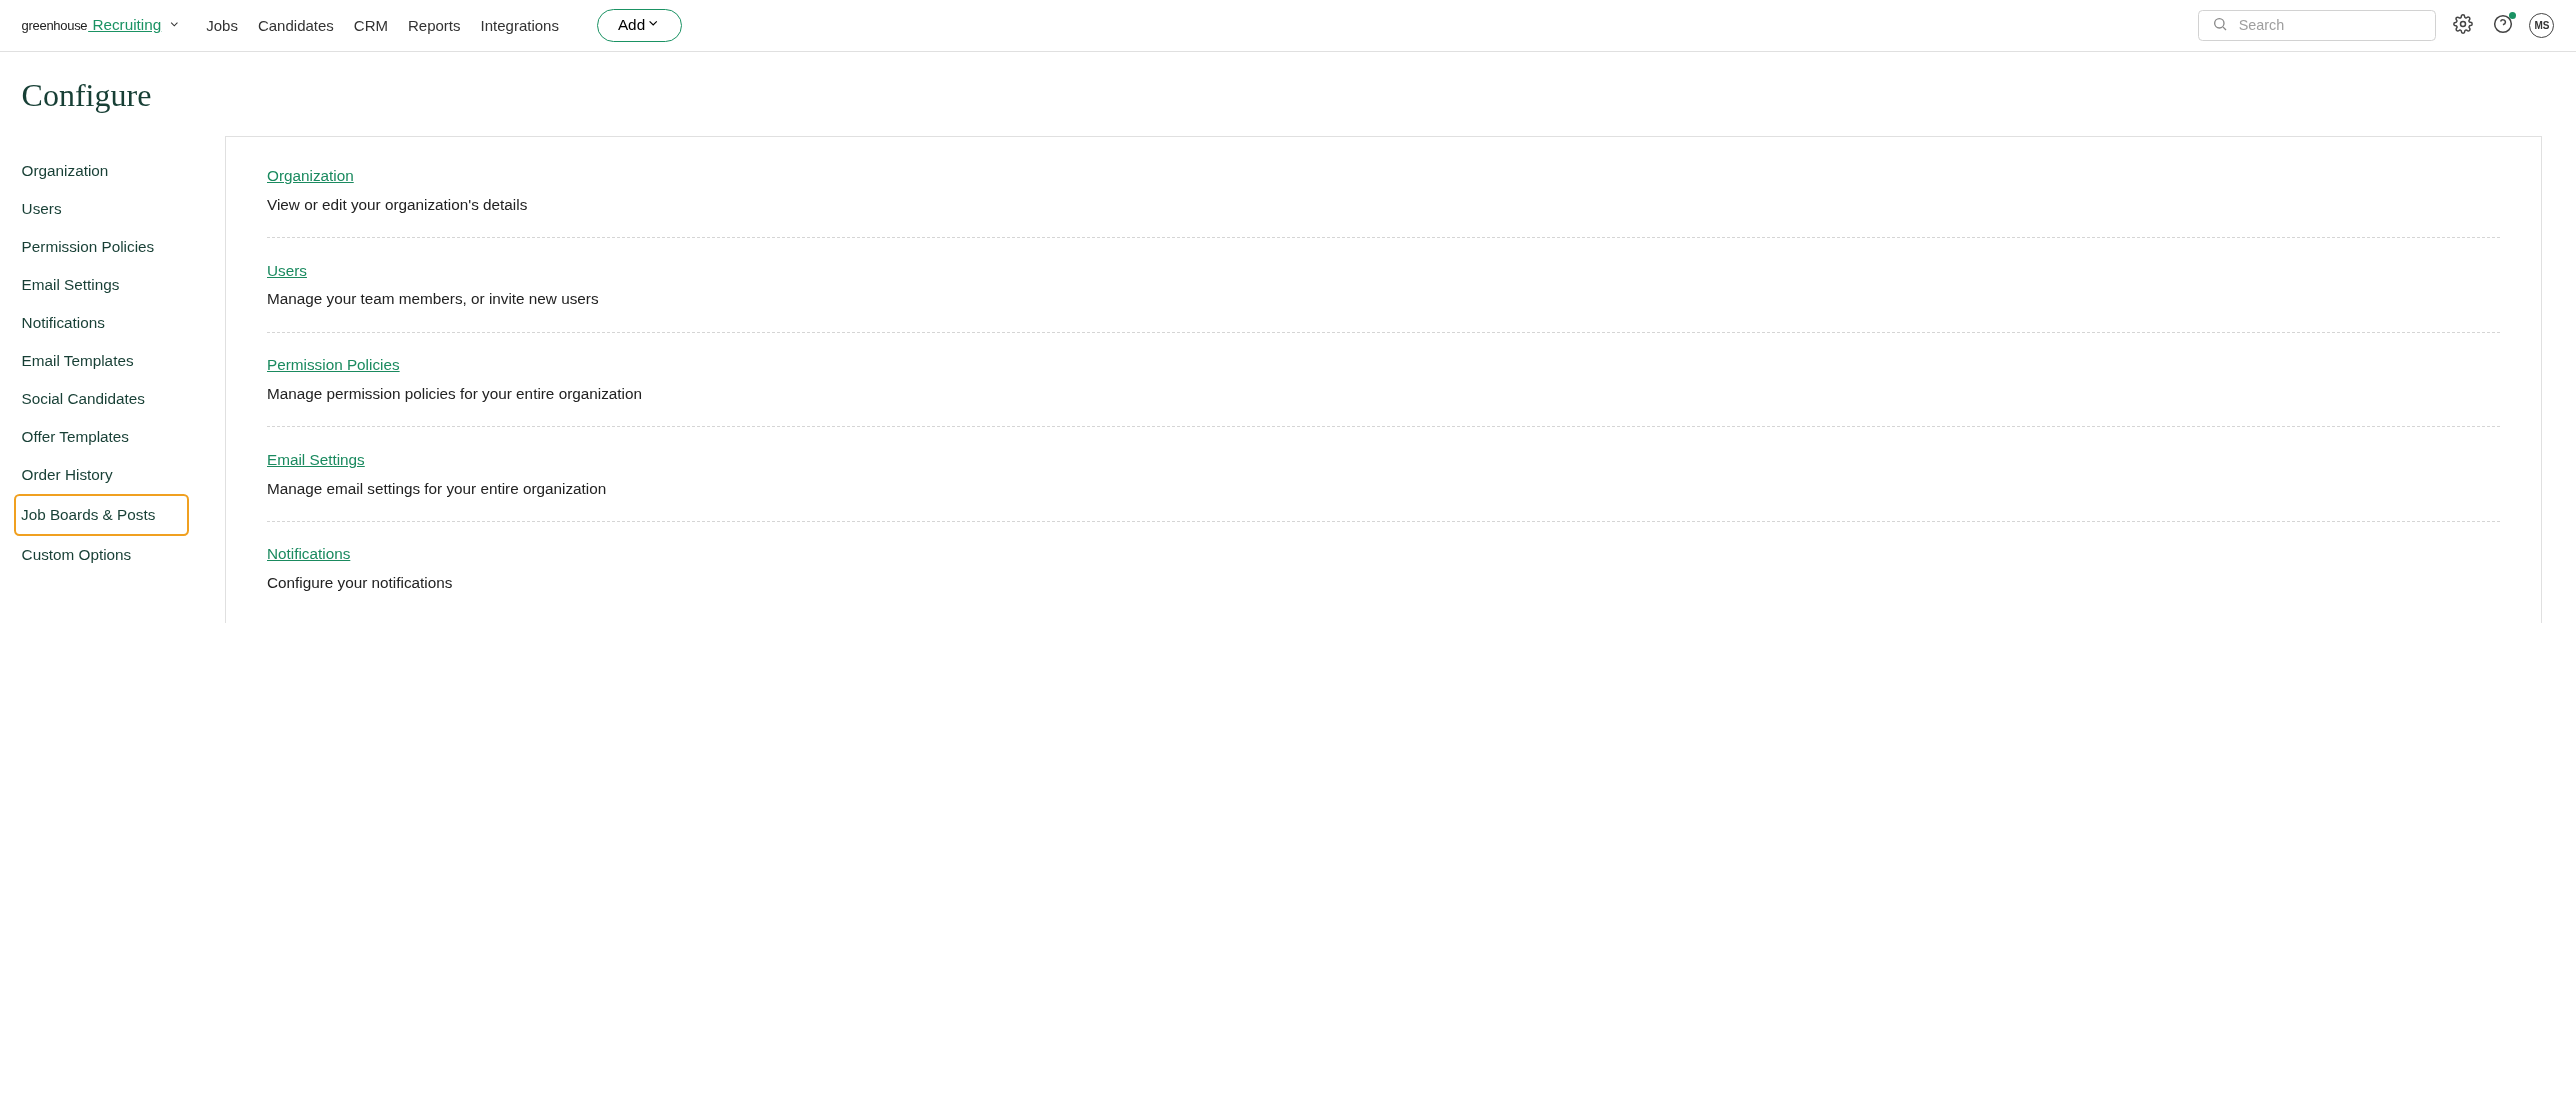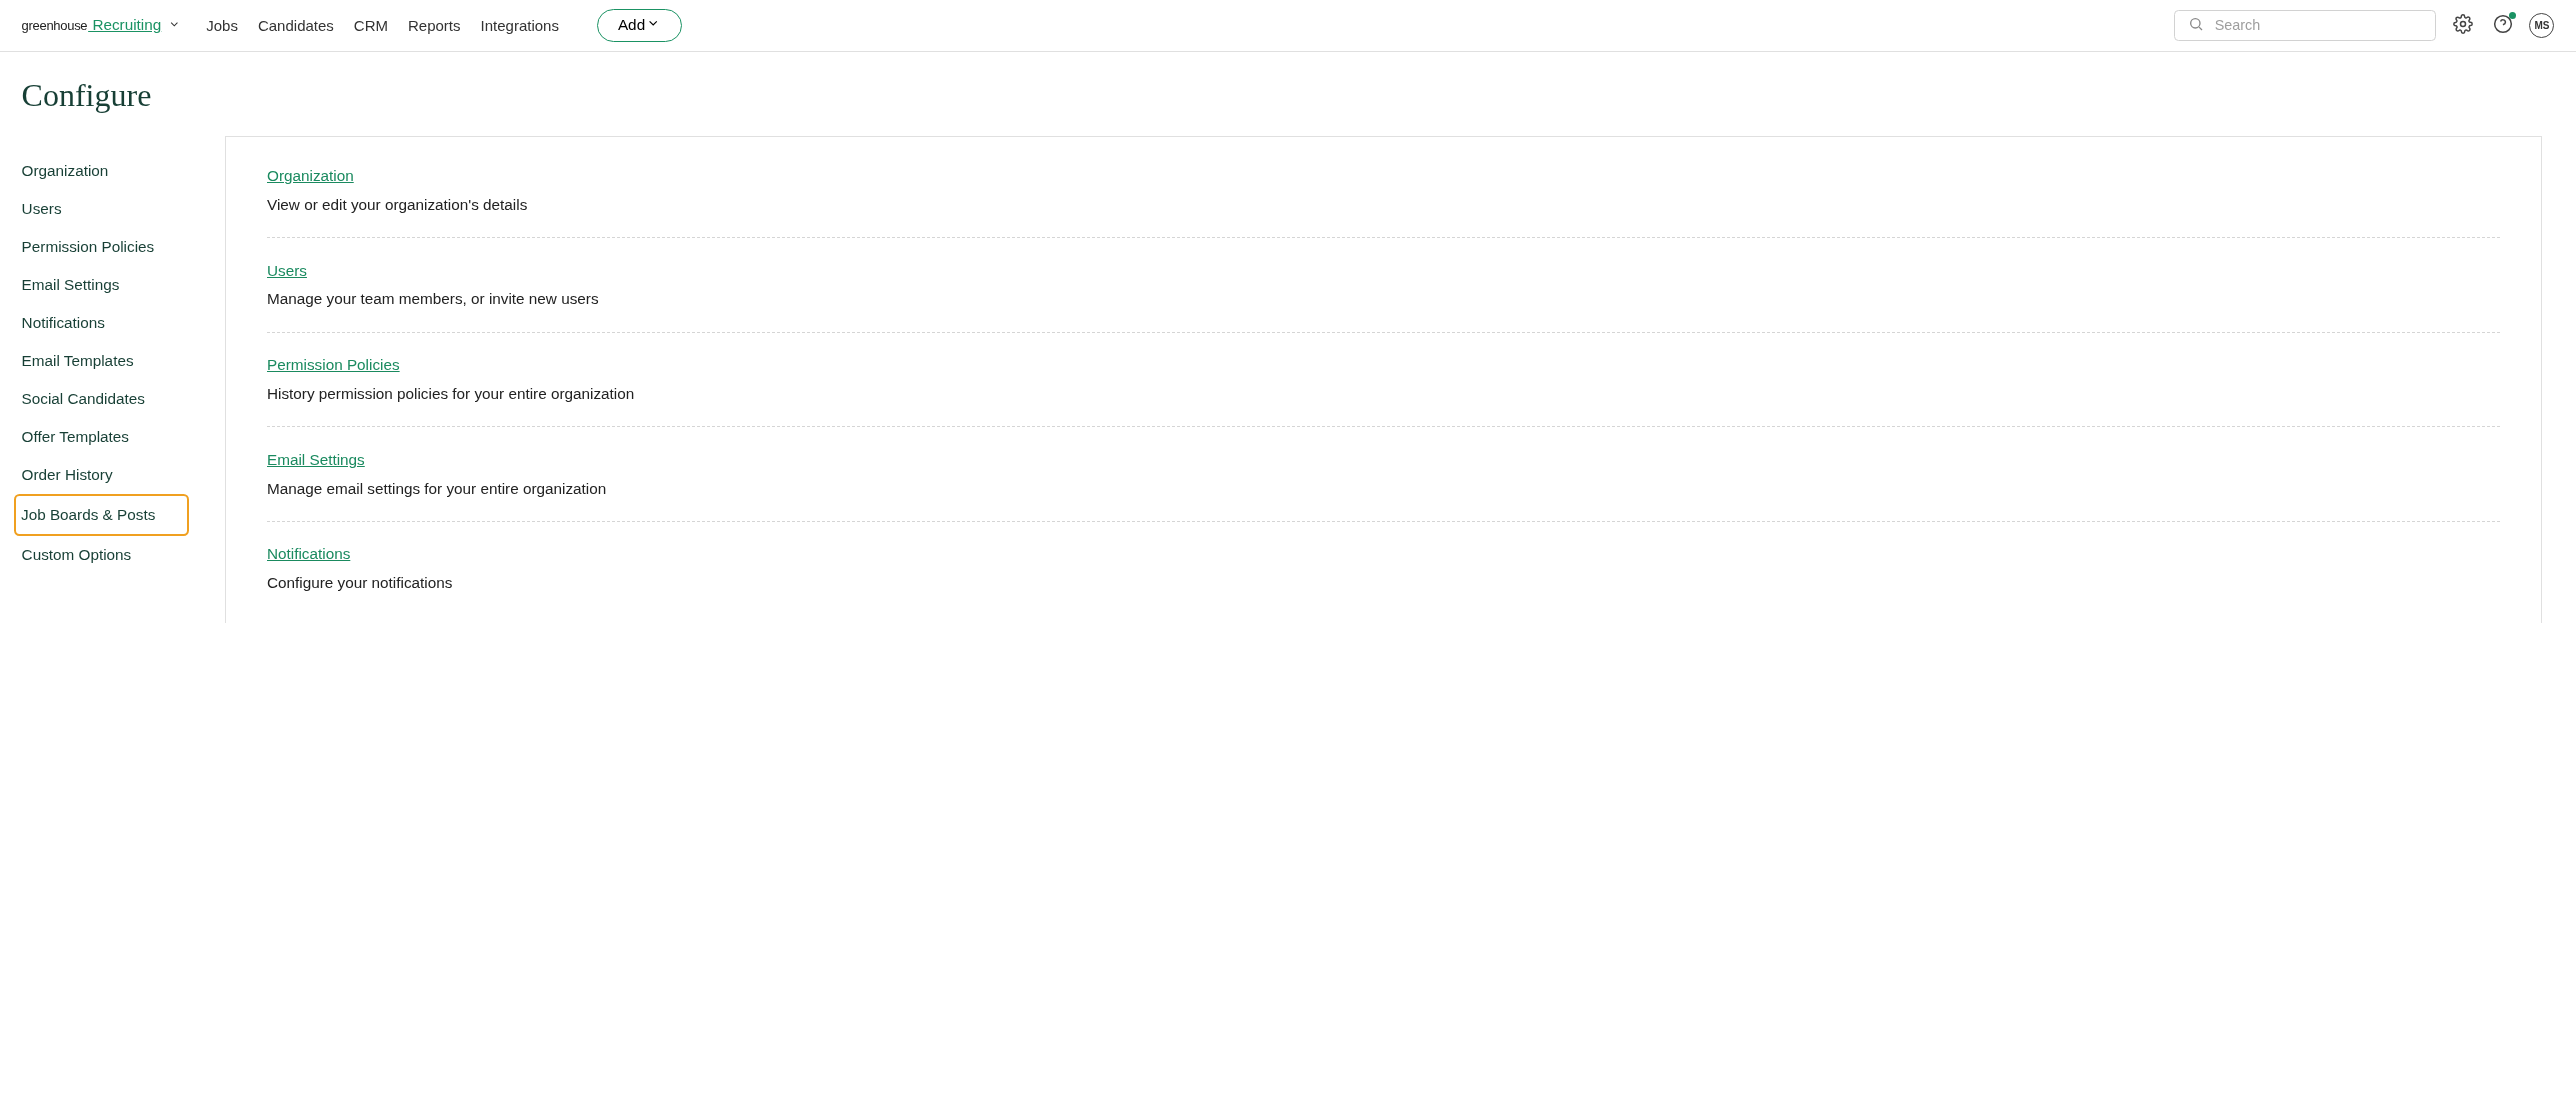--- a/index.html
+++ b/index.html
@@ -49,21 +49,21 @@
     }
     
     .spacer { flex: 1; }
     
     .search-wrap {
       display: flex;
       align-items: center;
       border: 0.9px solid #d2d2d2;
       border-radius: 4.5px;
       padding: 5.4px 12.6px;
-      width: 262px;
+      width: 238px;
       margin-left: 24px;
     }
     .search-wrap svg { color: #888; margin-right: 10.8px; }
     .search-input {
       border: none;
       outline: none;
       font-size: 14.4px;
       color: #888;
       width: 100%;
       background: transparent;
@@ -230,21 +230,21 @@
     <div class="conf-row">
       <a class="conf-link">Organization</a>
       <div class="conf-desc">View or edit your organization's details</div>
     </div>
     <div class="conf-row">
       <a class="conf-link">Users</a>
       <div class="conf-desc">Manage your team members, or invite new users</div>
     </div>
     <div class="conf-row">
       <a class="conf-link">Permission Policies</a>
-      <div class="conf-desc">History permission policies for your entire organization</div>
+      <div class="conf-desc">Manage permission policies for your entire organization</div>
     </div>
     <div class="conf-row">
       <a class="conf-link">Email Settings</a>
       <div class="conf-desc">Manage email settings for your entire organization</div>
     </div>
     <div class="conf-row">
       <a class="conf-link">Notifications</a>
       <div class="conf-desc">Configure your notifications</div>
     </div>
   </div>

